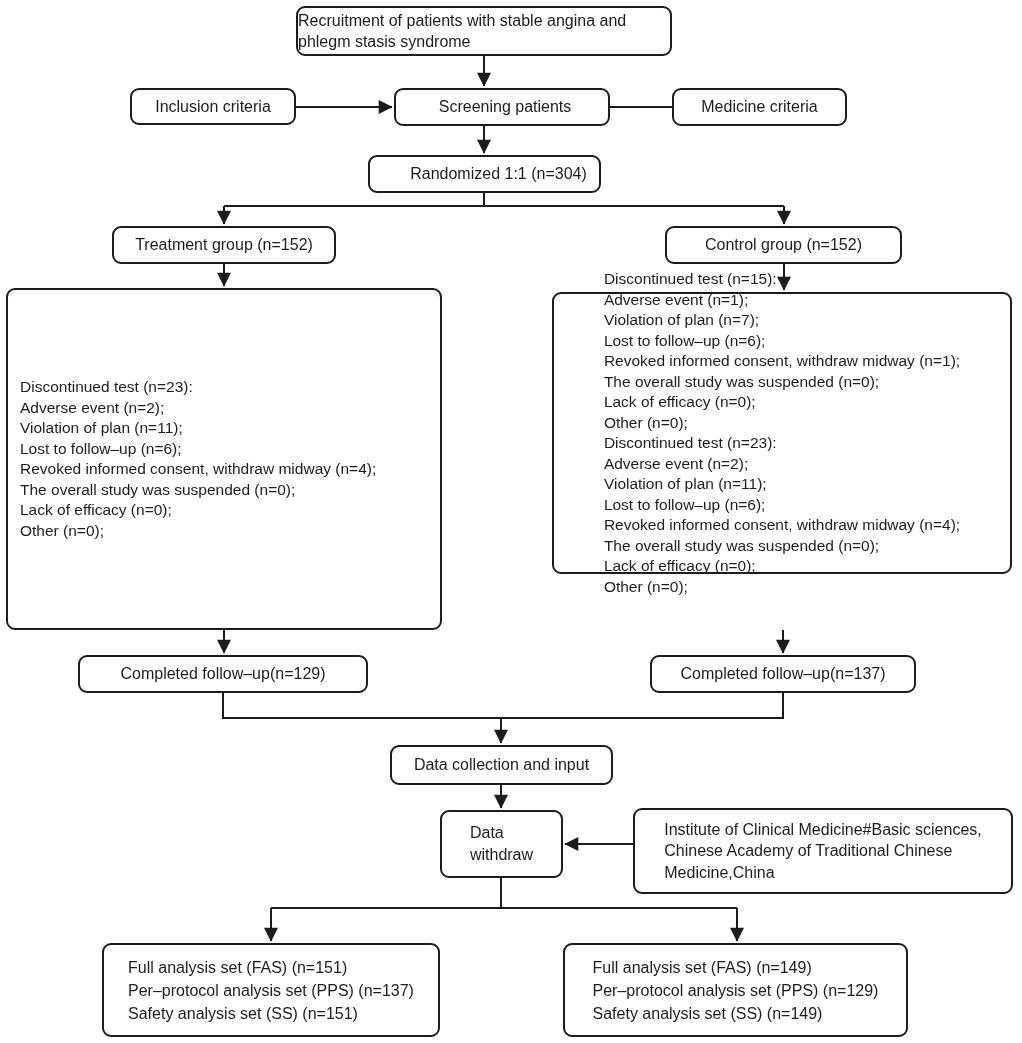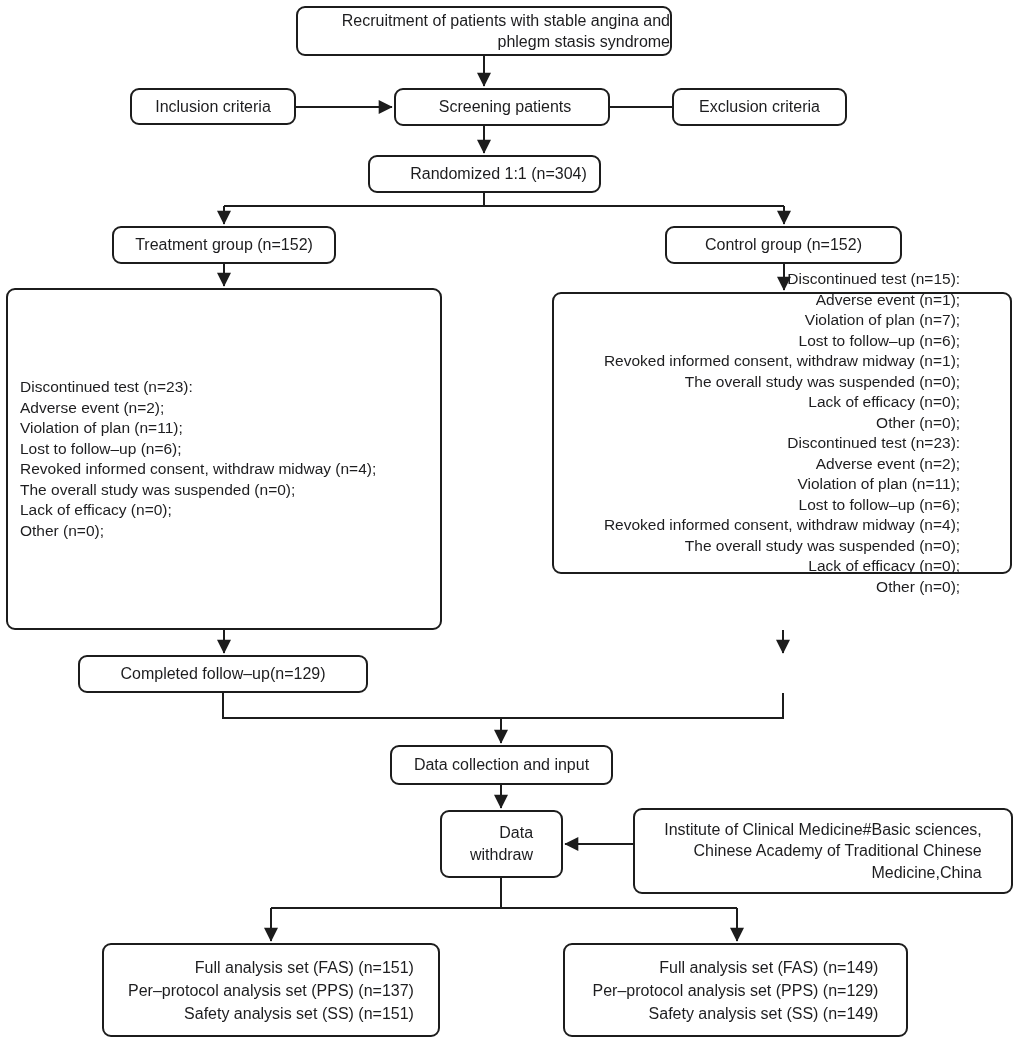--- a/index.html
+++ b/index.html
@@ -23,21 +23,21 @@
   }
   .box {
     position: absolute;
     z-index: 2;
     background: #ffffff;
     border: 2px solid #1c1c1c;
     border-radius: 9px;
     display: flex;
     align-items: center;
     justify-content: center;
-    text-align: right;
+    text-align: left;
     font-size: 16px;
     line-height: 20px;
     color: #1d1d1f;
   }
   .multiline { white-space: pre-line; }
   
   .b-recruitment   { left: 296px; top: 6px;   width: 376px; height: 50px;  line-height: 21px; }
   .b-inclusion     { left: 130px; top: 88px;  width: 166px; height: 37px; }
   .b-screening     { left: 394px; top: 88px;  width: 216px; height: 38px; padding-left: 6px; }
   .b-exclusion     { left: 672px; top: 88px;  width: 175px; height: 38px; }
@@ -106,21 +106,21 @@
 
   <div class="box b-inclusion">
     <span>Inclusion criteria</span>
   </div>
 
   <div class="box b-screening">
     <span>Screening patients</span>
   </div>
 
   <div class="box b-exclusion">
-    <span>Exclusion criteria</span>
+    <span>Medicine criteria</span>
   </div>
 
   <div class="box b-randomized">
     <span>Randomized 1:1 (n=304)</span>
   </div>
 
   <div class="box b-treatment">
     <span>Treatment group (n=152)</span>
   </div>
 
@@ -155,20 +155,23 @@
 Revoked informed consent, withdraw midway (n=4);
 The overall study was suspended (n=0);
 Lack of efficacy (n=0);
 Other (n=0);</span>
   </div>
 
   <div class="box b-completed129">
     <span>Completed follow–up(n=129)</span>
   </div>
 
+  <div class="box b-completed137">
+    <span>Completed follow–up(n=137)</span>
+  </div>
 
   <div class="box b-datacollect">
     <span>Data collection and input</span>
   </div>
 
   <div class="box b-dataanalysis">
     <span class="multiline">Data
 withdraw</span>
   </div>
 

